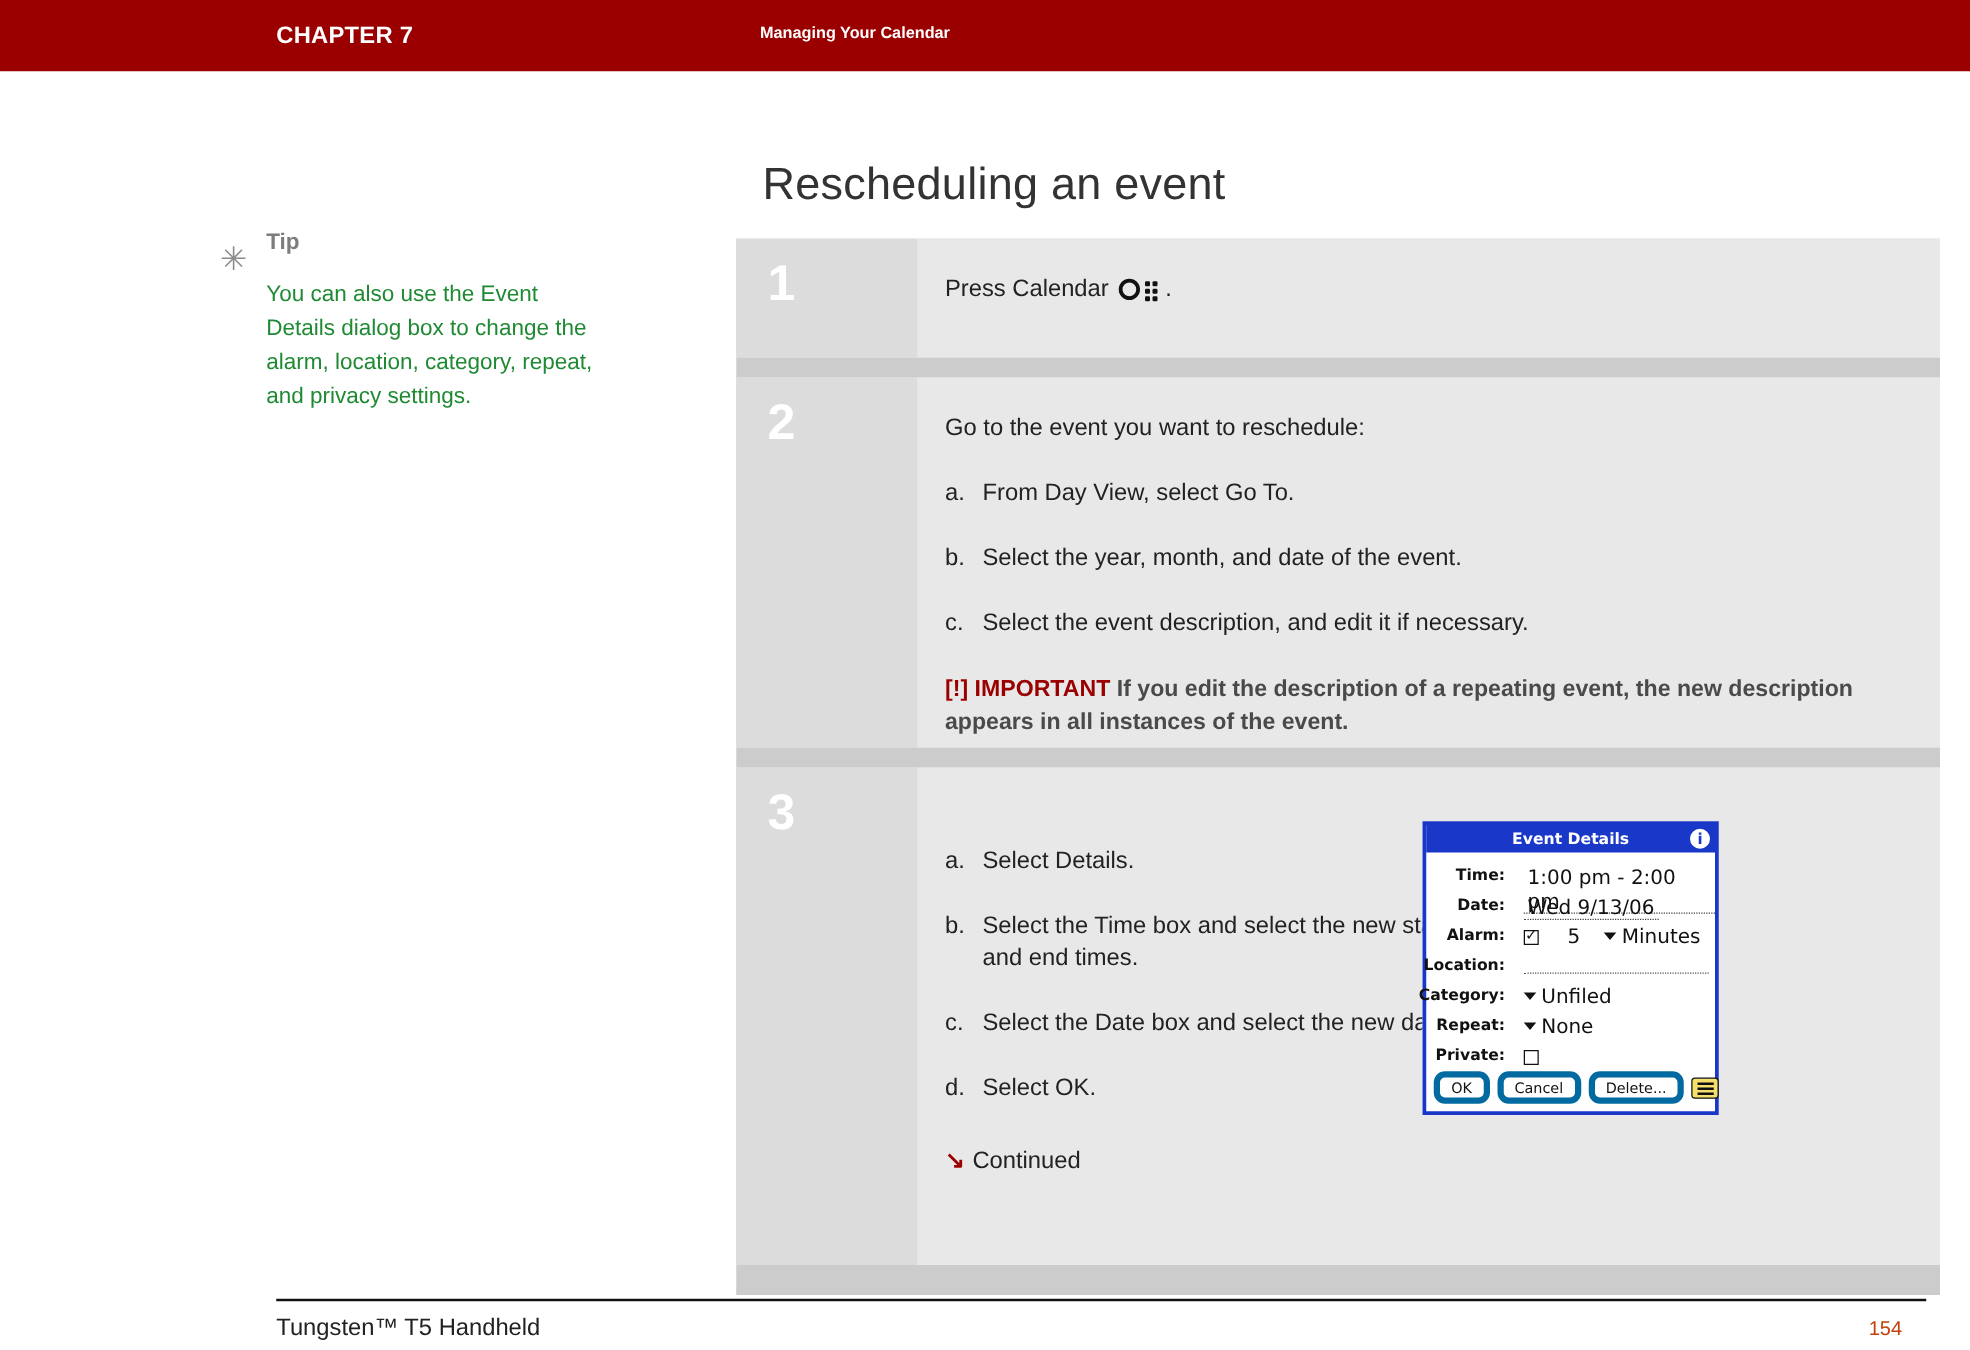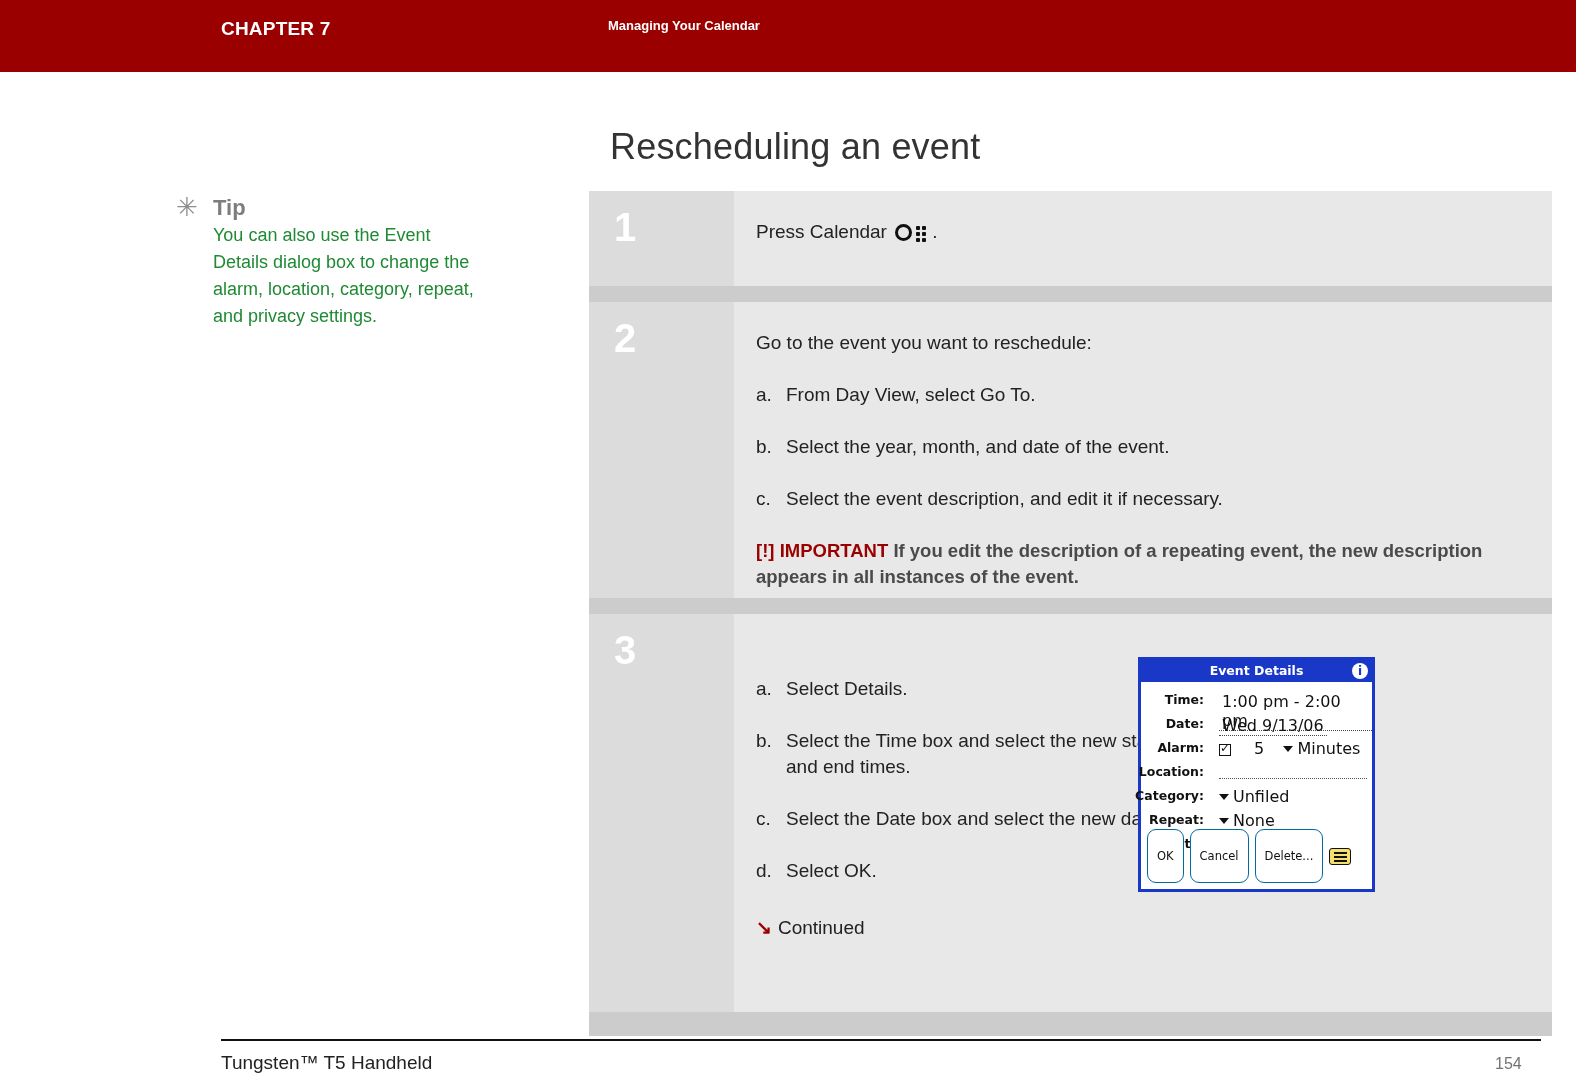--- a/index.html
+++ b/index.html
@@ -6,21 +6,21 @@
   html, body { margin:0; padding:0; }
   body {
     width:1576px; height:1080px;
     background:#ffffff;
     font-family:"Liberation Sans", sans-serif;
     position:relative;
     overflow:hidden;
   }
   
   .header-bar{
-    position:absolute; left:0; top:0; width:1576px; height:72px;
+    position:absolute; left:0; top:0; width:1576px; height:57px;
     background:#9b0000;
     color:#ffffff;
   }
   .header-chapter{
     position:absolute; left:221px; top:18px;
     font-size:19px; font-weight:bold; letter-spacing:0.2px;
   }
   .header-title{
     position:absolute; left:608px; top:18px;
     font-size:13px; font-weight:bold;
@@ -30,22 +30,22 @@
     position:absolute; left:610px; top:126px;
     font-size:36px; font-weight:normal; color:#333333;
     letter-spacing:0.2px;
   }
   
   .tip-star{
     position:absolute; left:176px; top:194px;
     font-size:26px; color:#8d8d8d; line-height:1;
   }
   .tip-label{
-    position:absolute; left:213px; top:195px;
-    font-size:22px; font-weight:bold; color:#7d7d7d;
+    position:absolute; left:213px; top:183px;
+    font-size:18px; font-weight:bold; color:#7d7d7d;
   }
   .tip-body{
     position:absolute; left:213px; top:222px; width:266px;
     font-size:18px; line-height:27px; color:#1f8a33;
   }
   
   .panel{
     position:absolute; left:589px; top:191px;
     width:963px; height:845px;
     background:#cccccc;
@@ -154,21 +154,21 @@
   }
   .tri{
     display:inline-block; width:0; height:0;
     border-left:5px solid transparent; border-right:5px solid transparent;
     border-top:6px solid #111; vertical-align:2px; margin-right:4px;
   }
   .palm-btns{
     position:absolute; left:6px; bottom:6px; display:flex; gap:6px; align-items:center;
   }
   .pbtn{
-    border:1px solid #0369a1; border-radius:9px; padding:19px 9px;
+    border:5px solid #0369a1; border-radius:9px; padding:1px 9px;
     font-size:11.5px; background:#fff; color:#111;
   }
   .pnote{
     border:1px solid #111; border-radius:3px; width:22px; height:17px;
     background:#f4e06a; position:relative;
   }
   .pnote:after{
     content:""; position:absolute; left:4px; top:3px; width:13px; height:2px;
     background:#111; box-shadow:0 4px 0 #111, 0 8px 0 #111;
   }
@@ -177,21 +177,21 @@
     position:absolute; left:221px; top:1039px; width:1320px;
     border-top:2px solid #111;
   }
   .footer-left{
     position:absolute; left:221px; top:1052px;
     font-size:19px; color:#222222;
   }
   .footer-left b{ font-weight:normal; }
   .footer-page{
     position:absolute; left:1495px; top:1055px;
-    font-size:16px; color:#737373;
+    font-size:16px; color:#c2410c;
   }
 </style>
 </head>
 <body>
 
 <div class="header-bar">
   <div class="header-chapter">CHAPTER 7</div>
   <div class="header-title">Managing Your Calendar</div>
 </div>
 

